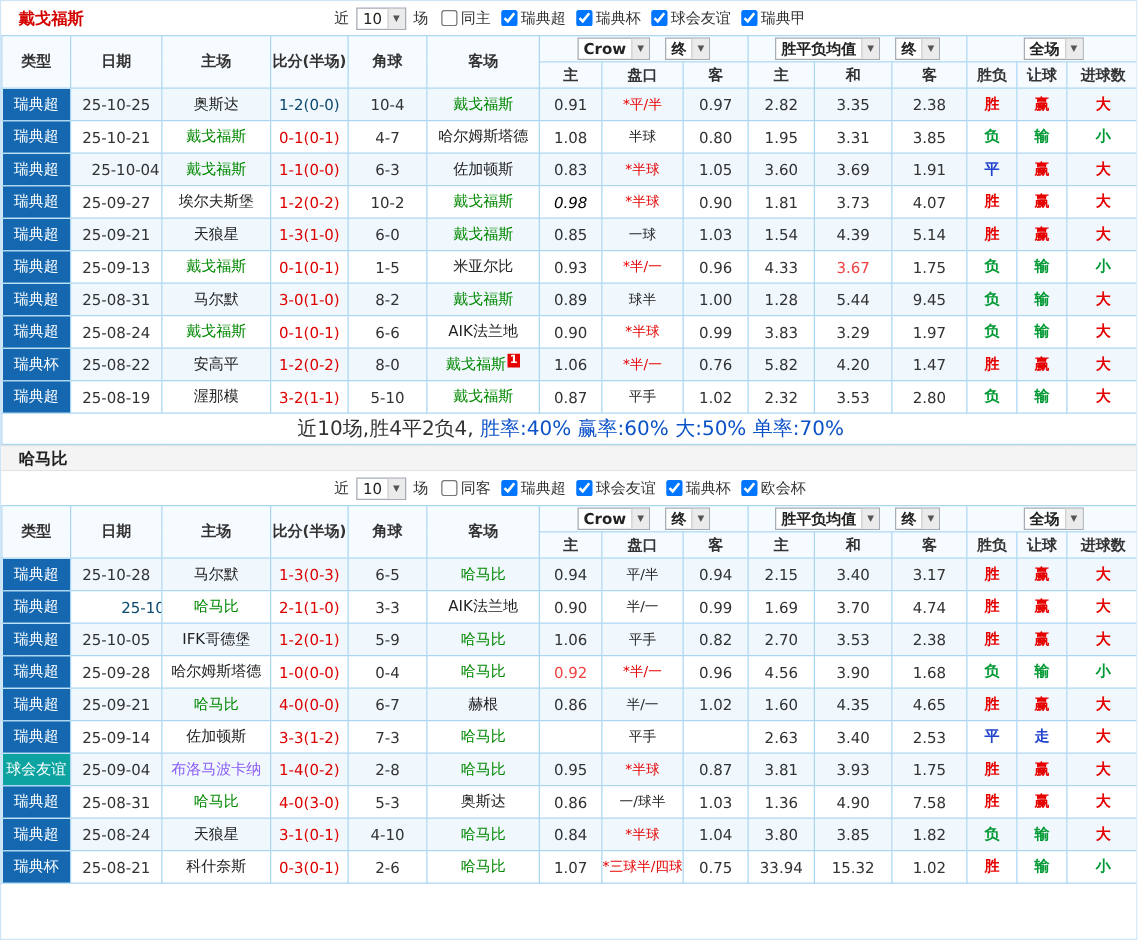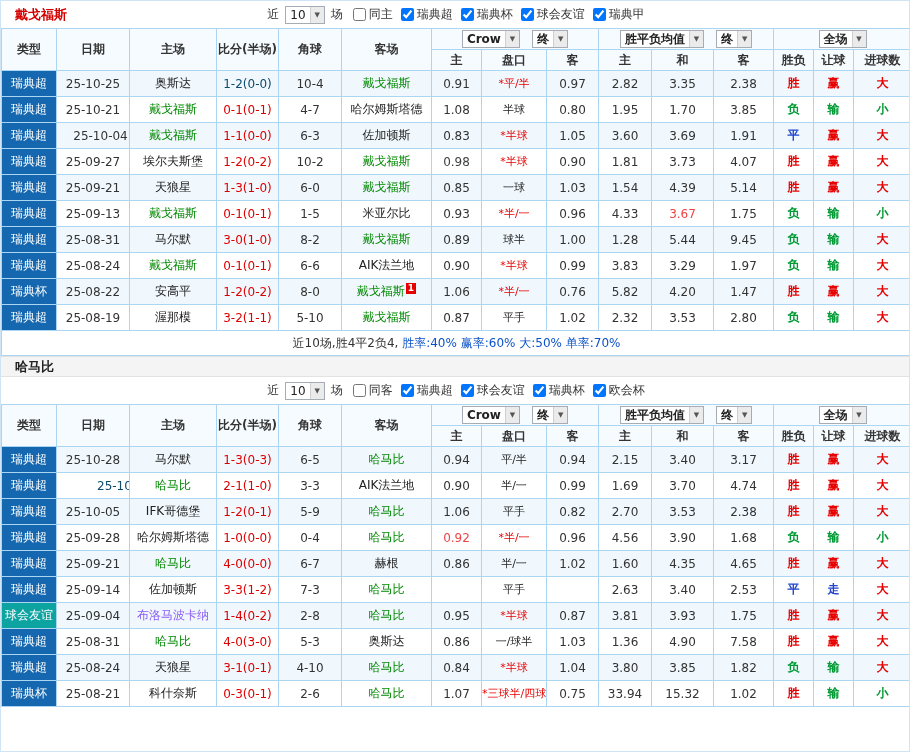--- a/index.html
+++ b/index.html
@@ -26,21 +26,21 @@
   
   table{border-collapse:collapse;table-layout:fixed;width:910px;font-size:12px}
   th,td{border:1px solid #AAD6F2;text-align:center;overflow:hidden;white-space:nowrap}
   thead th{background:#F6FBFF;font-weight:bold;color:#333;height:21px;font-size:12px}
   tbody td{height:26px;color:#222}
   tbody tr:nth-child(odd){background:#F0F8FD}
   tbody tr:nth-child(even){background:#fff}
   .league-cell{color:#fff;font-size:12px}
   .hd{font-size:11px}
   .res{font-weight:bold}
-  .summary-row td{height:25px;background:#fff;font-size:12px}
+  .summary-row td{height:25px;background:#fff;font-size:16px}
   .badge{display:inline-block;background:#E60000;color:#fff;font-size:9px;line-height:11px;padding:0 2px;vertical-align:top;margin-left:1px;font-weight:bold}
   .section-title{height:21px;background:#F4F4F4;display:flex;align-items:center;padding-left:14px;font-weight:bold;font-size:13px;color:#222;border-top:1px solid #E2E2E2;border-bottom:1px solid #E2E2E2}
 </style>
 </head>
 <body>
 
 <div class="app">
 
 
   <div class="filter-row">
@@ -162,21 +162,21 @@
           <td class="league-cell" style="color: rgb(255, 255, 255); background: rgb(21, 104, 176);">瑞典超</td>
           <td style="color: rgb(51, 51, 51);">25-10-21</td>
           <td style="color: rgb(0, 136, 0);">戴戈福斯</td>
           <td style="color: rgb(221, 0, 0);">0-1(0-1)</td>
           <td style="color: rgb(51, 51, 51);">4-7</td>
           <td style="color: rgb(34, 34, 34);">哈尔姆斯塔德</td>
           <td style="color: rgb(51, 51, 51);">1.08</td>
           <td class="hd" style="color: rgb(34, 34, 34);">半球</td>
           <td style="color: rgb(51, 51, 51);">0.80</td>
           <td style="color: rgb(51, 51, 51);">1.95</td>
-          <td style="color: rgb(51, 51, 51);">1.70</td>
+          <td style="color: rgb(51, 51, 51);">3.31</td>
           <td style="color: rgb(51, 51, 51);">3.85</td>
           <td class="res" style="color: rgb(0, 153, 51); font-weight: bold;">负</td>
           <td class="res" style="color: rgb(0, 153, 51); font-weight: bold;">输</td>
           <td class="res" style="color: rgb(0, 153, 51); font-weight: bold;">小</td>
         </tr>
         <tr>
           <td class="league-cell" style="color: rgb(255, 255, 255); background: rgb(21, 104, 176);">瑞典超</td>
           <td style="color: rgb(51, 51, 51); padding-left: 15px;">25-10-04</td>
           <td style="color: rgb(0, 136, 0);">戴戈福斯</td>
           <td style="color: rgb(221, 0, 0);">1-1(0-0)</td>
@@ -192,21 +192,21 @@
           <td class="res" style="color: rgb(230, 0, 0); font-weight: bold;">赢</td>
           <td class="res" style="color: rgb(230, 0, 0); font-weight: bold;">大</td>
         </tr>
         <tr>
           <td class="league-cell" style="color: rgb(255, 255, 255); background: rgb(21, 104, 176);">瑞典超</td>
           <td style="color: rgb(51, 51, 51);">25-09-27</td>
           <td style="color: rgb(34, 34, 34);">埃尔夫斯堡</td>
           <td style="color: rgb(221, 0, 0);">1-2(0-2)</td>
           <td style="color: rgb(51, 51, 51);">10-2</td>
           <td style="color: rgb(0, 136, 0);">戴戈福斯</td>
-          <td style="color: #404040;">0.98</td>
+          <td style="color: #000000; font-style: italic;">0.98</td>
           <td class="hd" style="color: rgb(230, 0, 0);">*半球</td>
           <td style="color: rgb(51, 51, 51);">0.90</td>
           <td style="color: rgb(51, 51, 51);">1.81</td>
           <td style="color: rgb(51, 51, 51);">3.73</td>
           <td style="color: rgb(51, 51, 51);">4.07</td>
           <td class="res" style="color: rgb(230, 0, 0); font-weight: bold;">胜</td>
           <td class="res" style="color: rgb(230, 0, 0); font-weight: bold;">赢</td>
           <td class="res" style="color: rgb(230, 0, 0); font-weight: bold;">大</td>
         </tr>
         <tr>

